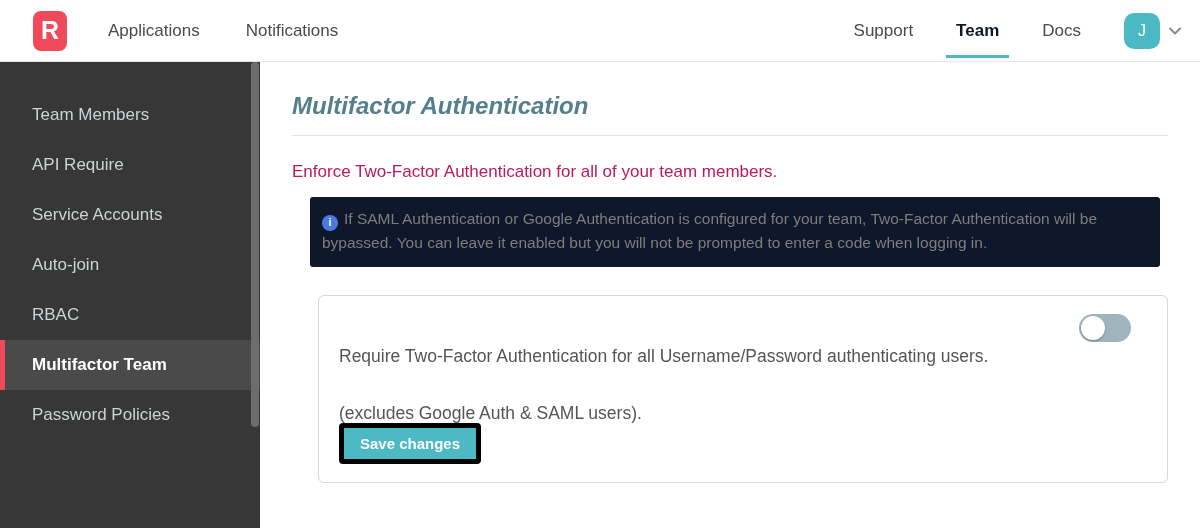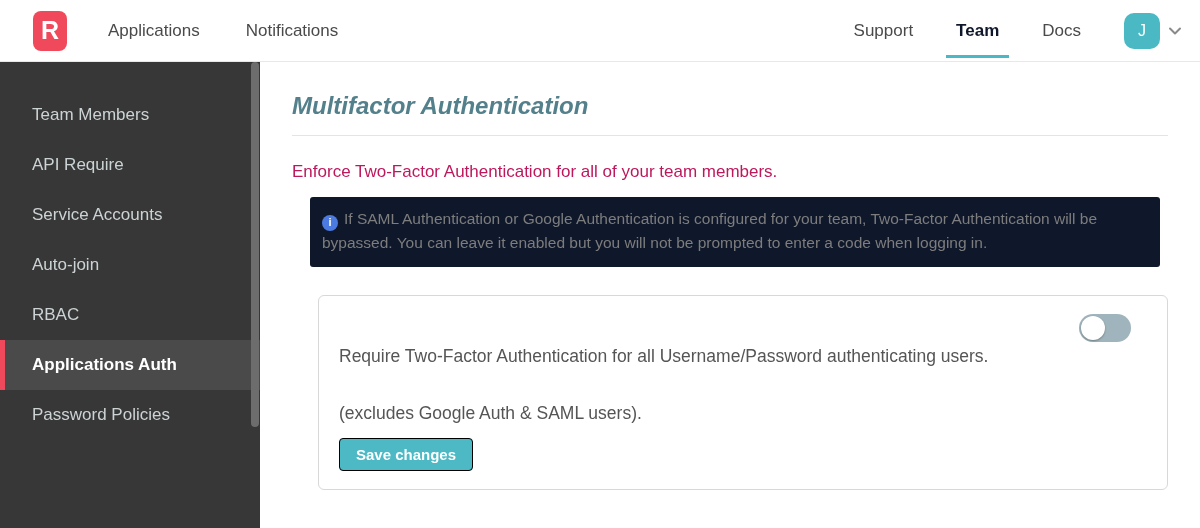--- a/index.html
+++ b/index.html
@@ -53,22 +53,22 @@
               align-items:center; justify-content:center; vertical-align:-2px;
               margin-right:6px; font-style:normal; }
 
   .setting-card { margin:28px 0 0 26px; border:1px solid #d8d8d8; border-radius:6px;
               padding:14px 130px 18px 20px; position:relative; background:#fff; }
   .setting-label { font-size:17.5px; color:#555; line-height:1.18;margin-top:36px; }
   .toggle { position:absolute; top:18px; right:36px; width:52px; height:28px;
               border-radius:14px; background:#9fb4bc; cursor:pointer; }
   .toggle-knob { position:absolute; top:2px; left:2px; width:24px; height:24px;
               border-radius:50%; background:#fff; box-shadow:0 1px 2px rgba(0,0,0,.3); }
-  .save-btn { margin-top:15px; display:inline-block; background:#4cb9c5;
-              border:1px solid #000000; border-radius:4px; color:#fff;
+  .save-btn { display:inline-block; background:#4cb9c5;
+              border:5px solid #000000; border-radius:4px; color:#fff;
               font-weight:bold; font-size:15px; padding:7px 16px; cursor:pointer;
               font-family:"Liberation Sans", sans-serif; }
 </style>
 </head>
 <body>
 
 <div class="header">
   <div class="logo">R</div>
 
   <div class="nav-left">
@@ -90,21 +90,21 @@
 </div>
 
 <div class="page">
 
   <div class="sidebar">
     <div class="sidebar-item">Team Members</div>
     <div class="sidebar-item">API Require</div>
     <div class="sidebar-item">Service Accounts</div>
     <div class="sidebar-item">Auto-join</div>
     <div class="sidebar-item">RBAC</div>
-    <div class="sidebar-item active">Applications Auth</div>
+    <div class="sidebar-item active">Multifactor Team</div>
     <div class="sidebar-item">Password Policies</div>
     <div class="sb-scroll-thumb"></div>
   </div>
 
   <div class="content">
     <div class="page-title">Multifactor Authentication</div>
     <div class="title-divider"></div>
 
     <div class="description">Enforce Two-Factor Authentication for all of your team members.</div>
 

